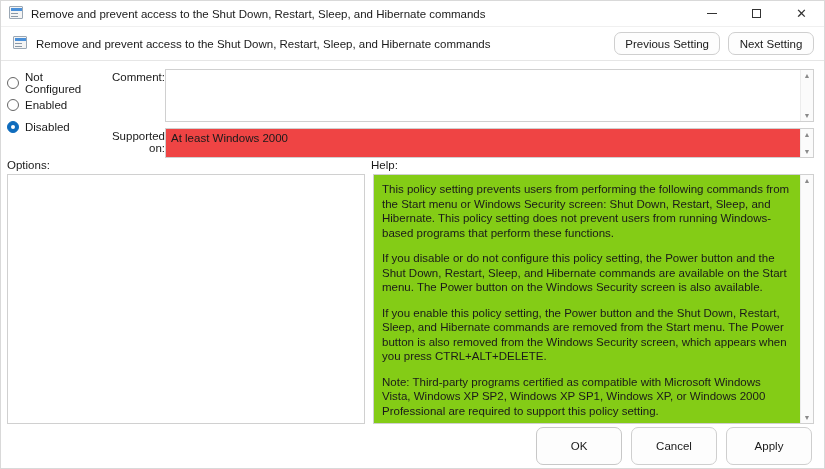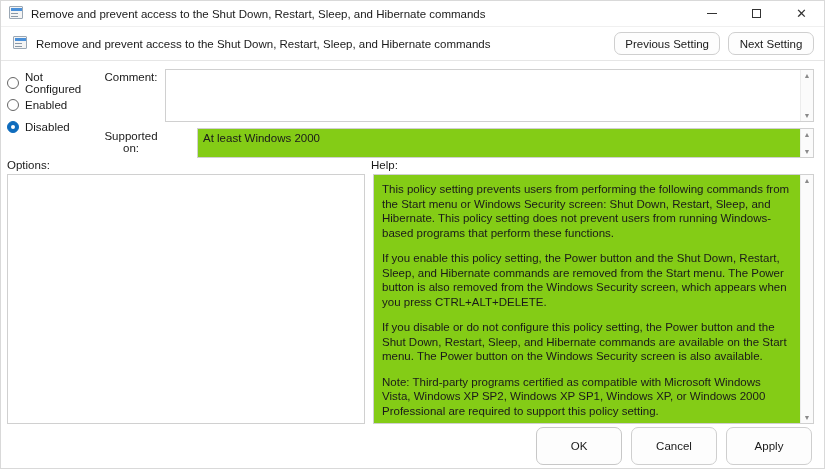--- a/index.html
+++ b/index.html
@@ -138,37 +138,37 @@
     position: absolute; left: 3px; top: 3px;
     width: 4px; height: 4px; border-radius: 50%;
     background: #fff;
   }
   .fields { flex: 1 1 auto; display: flex; flex-direction: column; }
   .field-row { display: flex; margin-bottom: 6px; }
   .field-label {
     width: 68px; flex: 0 0 68px;
     font-size: 11.5px;
     padding-top: 2px;
-    text-align: center;
+    text-align: right;
   }
   .textbox {
     flex: 1 1 auto;
     border: 1px solid #d0d0d0;
     background: #ffffff;
     position: relative;
     display: flex;
   }
   .textbox .tb-content {
     flex: 1 1 auto;
     padding: 3px 5px;
     font-size: 11.5px;
     color: #1a1a1a;
     overflow: hidden;
   }
-  .textbox.readonly { background: #84cc16; margin-left: 32px; }
+  .textbox.readonly { background: #ef4444; }
   .comment-box { height: 53px; }
   .supported-box { height: 30px; }
   .vscroll {
     width: 13px;
     flex: 0 0 13px;
     background: #fbfbfb;
     border-left: 1px solid #ececec;
     display: flex; flex-direction: column; justify-content: space-between;
     align-items: center;
   }
@@ -319,22 +319,22 @@
     <div class="panel-label">Help:</div>
   </div>
 
   <div class="panels">
     <div class="options-panel">
       <div class="tb-content"></div>
     </div>
     <div class="help-panel">
       <div class="help-text">
         <p>This policy setting prevents users from performing the following commands from the Start menu or Windows Security screen: Shut Down, Restart, Sleep, and Hibernate. This policy setting does not prevent users from running Windows-based programs that perform these functions.</p>
+        <p>If you disable or do not configure this policy setting, the Power button and the Shut Down, Restart, Sleep, and Hibernate commands are available on the Start menu. The Power button on the Windows Security screen is also available.</p>
         <p>If you enable this policy setting, the Power button and the Shut Down, Restart, Sleep, and Hibernate commands are removed from the Start menu. The Power button is also removed from the Windows Security screen, which appears when you press CTRL+ALT+DELETE.</p>
-        <p>If you disable or do not configure this policy setting, the Power button and the Shut Down, Restart, Sleep, and Hibernate commands are available on the Start menu. The Power button on the Windows Security screen is also available.</p>
         <p>Note: Third-party programs certified as compatible with Microsoft Windows Vista, Windows XP SP2, Windows XP SP1, Windows XP, or Windows 2000 Professional are required to support this policy setting.</p>
       </div>
       <div class="help-scroll">
         <span class="arrow">▲</span>
         <span class="arrow">▼</span>
       </div>
     </div>
   </div>
 
   <div class="footer">

